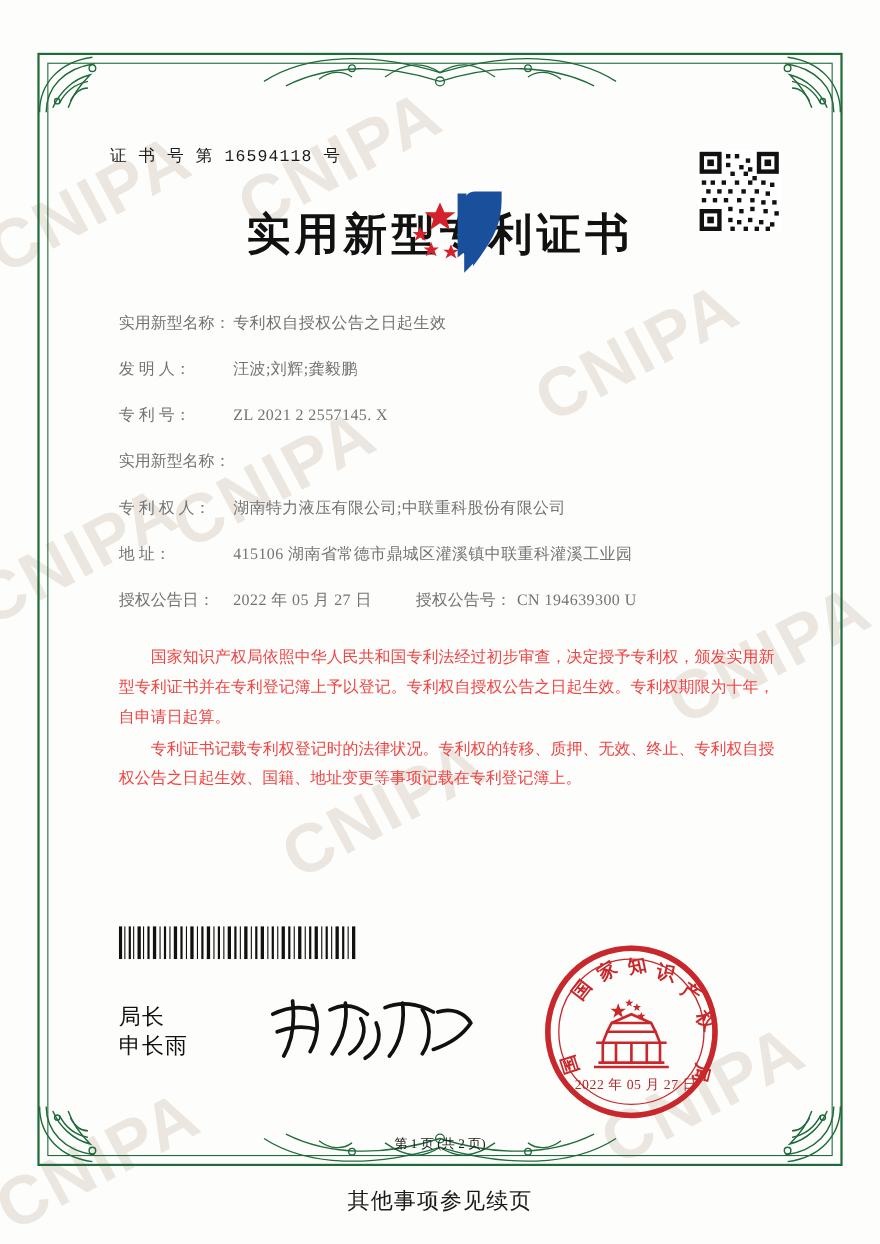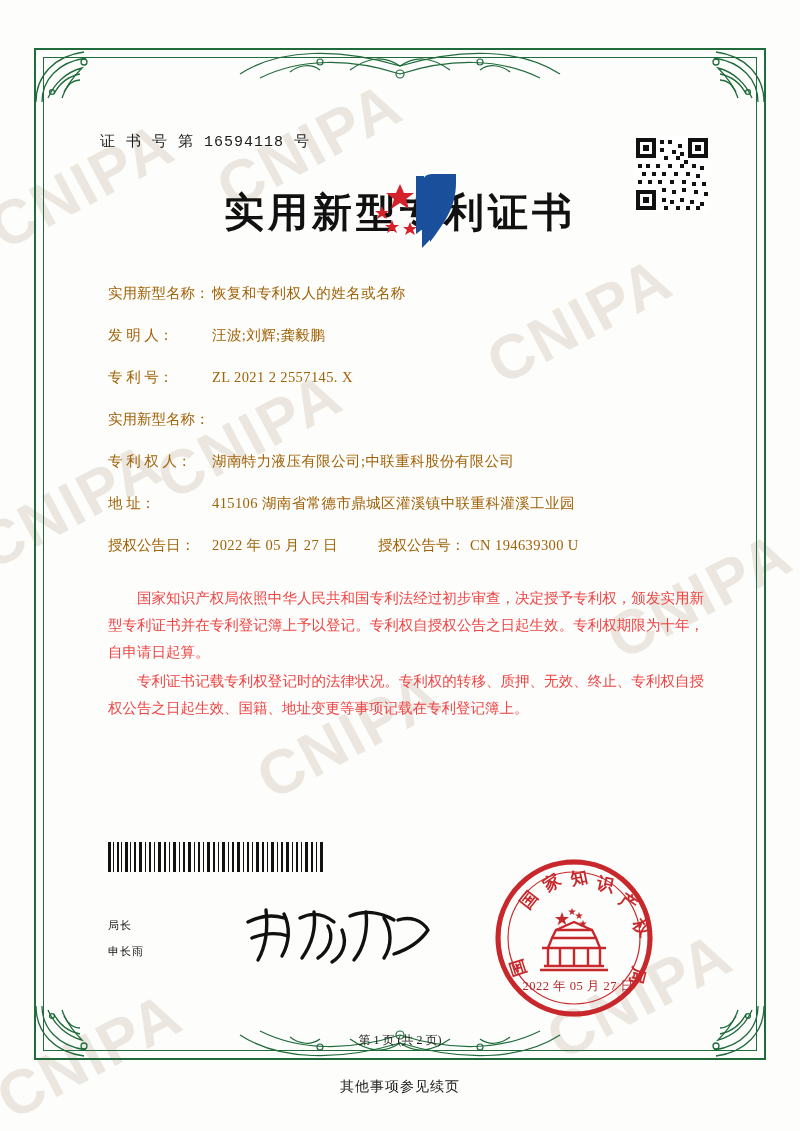--- a/index.html
+++ b/index.html
@@ -121,21 +121,21 @@
   .fields {
     margin-top: 44px;
     margin-left: 38px;
     width: 600px;
   }
   .field-row {
     display: flex;
     align-items: baseline;
     margin-bottom: 23px;
     font-size: 14.5px;
-    color: #a16207;
+    color: #737373;
   }
   .field-label {
     width: 104px;
     flex: 0 0 104px;
     letter-spacing: 0px;
     white-space: nowrap;
   }
   .field-value {
     flex: 1;
     letter-spacing: 0.4px;
@@ -164,21 +164,21 @@
 
   .barcode {
     position: absolute;
     left: 108px; top: 842px;
     width: 216px; height: 30px;
   }
 
   .signature-block {
     position: absolute;
     left: 108px; top: 912px;
-    font-size: 11px;
+    font-size: 20px;
     line-height: 26px;
     color: #111;
     letter-spacing: 1px;
   }
 
   .sign-script {
     position: absolute;
     left: 238px; top: 900px;
     width: 200px;
     height: 70px;
@@ -206,21 +206,21 @@
     top: 1032px;
     text-align: center;
     font-size: 12px;
     color: #1a1a1a;
   }
   .footer-note {
     position: absolute;
     left: 0; right: 0;
     top: 1078px;
     text-align: center;
-    font-size: 14px;
+    font-size: 20px;
     color: #1a1a1a;
     letter-spacing: 1px;
   }
 </style>
 </head>
 <body>
 
 <div class="page">
 
   <div class="watermark wm1">CNIPA</div>
@@ -399,21 +399,21 @@
           <rect x="62" y="70" width="4" height="4"></rect>
         </g>
       </svg>
     </div>
 
     <div class="title">实用新型专利证书</div>
 
     <div class="fields">
       <div class="field-row">
         <div class="field-label">实用新型名称：</div>
-        <div class="field-value">恢复和专利权人的姓名或名称</div>
+        <div class="field-value">专利权自授权公告之日起生效</div>
       </div>
       <div class="field-row">
         <div class="field-label">发 明 人：</div>
         <div class="field-value">汪波;刘辉;龚毅鹏</div>
       </div>
       <div class="field-row">
         <div class="field-label">专 利 号：</div>
         <div class="field-value">ZL 2021 2 2557145. X</div>
       </div>
       <div class="field-row">

